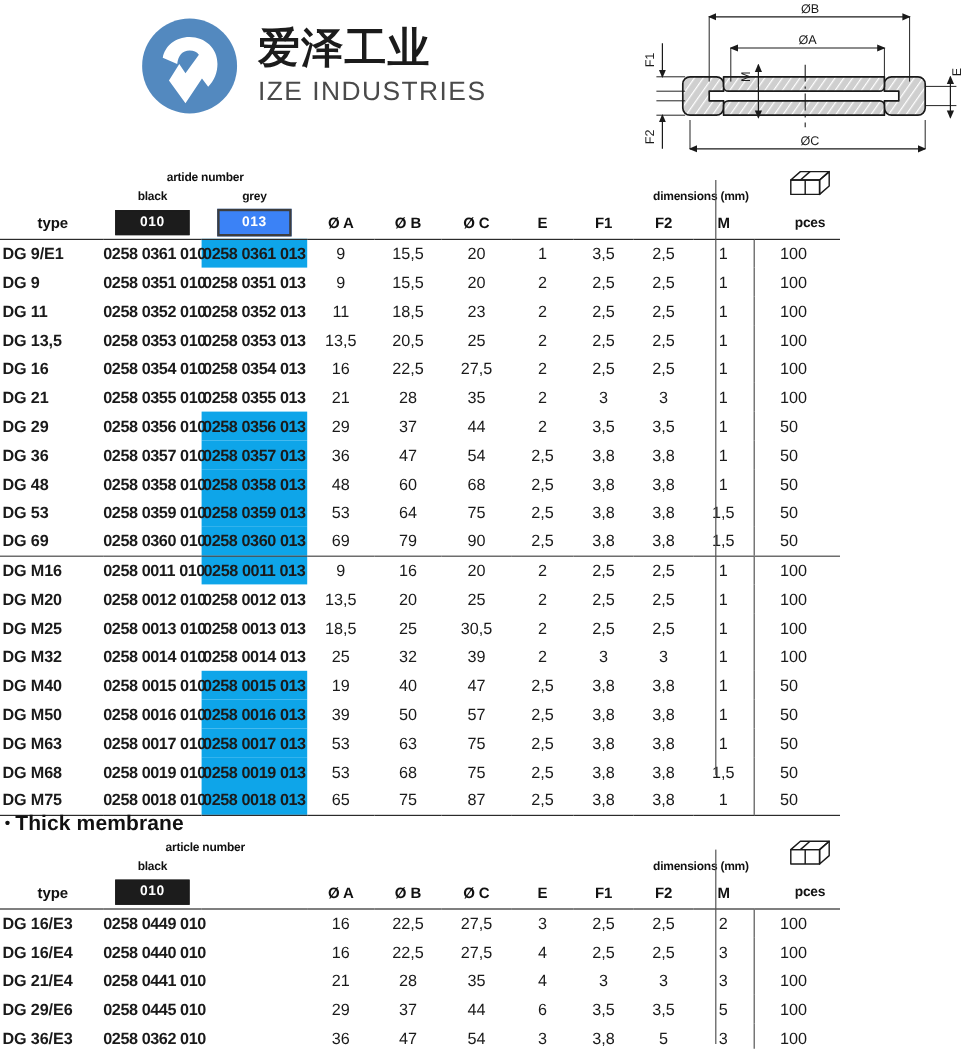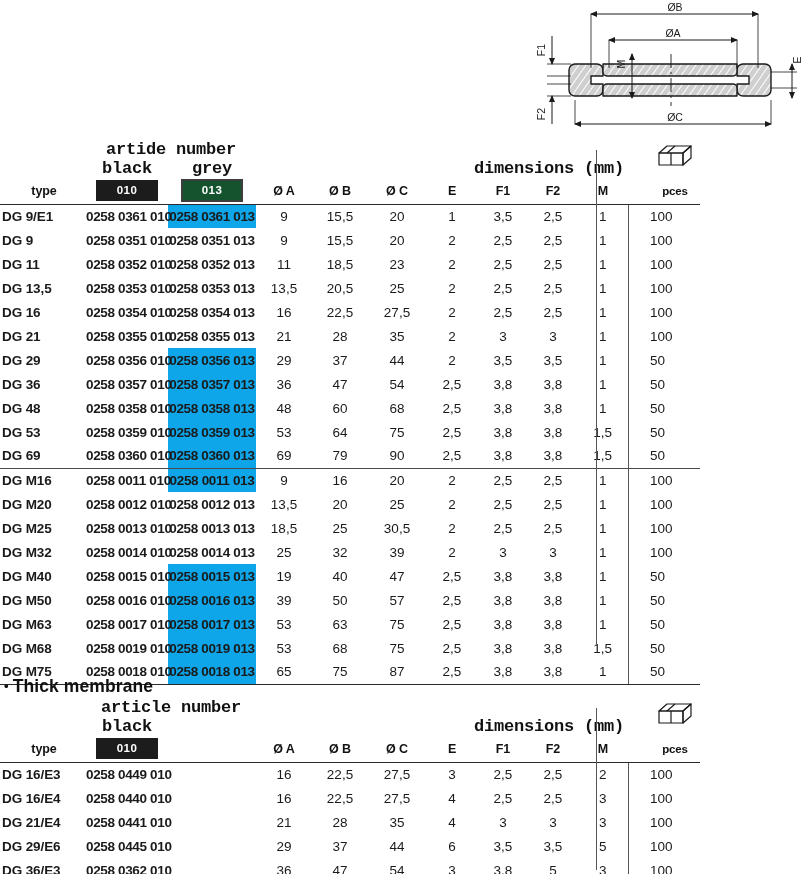--- a/index.html
+++ b/index.html
@@ -63,35 +63,35 @@
   col.c-c     { width: 58px; }
   col.c-e     { width: 52px; }
   col.c-f1    { width: 50px; }
   col.c-f2    { width: 50px; }
   col.c-m     { width: 50px; }
   col.c-gap   { width: 22px; }
   col.c-pces  { width: 50px; }
 
   
   .hdr-label {
-    font-family: Liberation Mono, monospace;
-    font-size: 17px; font-weight: 600; color: #111;
+    font-family: Liberation Sans, sans-serif;
+    font-size: 10px; font-weight: 600; color: #111;
     letter-spacing: -0.2px; white-space: nowrap;
   }
   tr.hdr-top td { height: 16px; text-align: center; }
   tr.hdr-mid td { height: 17px; text-align: center; }
   tr.hdr-bot td { height: 26px; text-align: center; margin-top: 19px; }
 
   .badge {
     display: inline-block; min-width: 62px; padding: 3px 10px 3px;
     font-size: 11.5px; font-weight: 600; letter-spacing: 0.5px;
     text-align: center; line-height: 1.15;
   }
   .badge-black { background: #1c1c1c; color: #ffffff; border: 1px solid #1c1c1c; }
-  .badge-grey  { background: #14532d; color: #ffffff; border: 2px solid #3d3d3d; }
+  .badge-grey  { background: #3b82f6; color: #ffffff; border: 2px solid #3d3d3d; }
 
   .hdr-col {
     font-size: 12.5px; font-weight: 600; color: #111; letter-spacing: -0.1px;
   }
   .hdr-type { text-align: left; padding-left: 2px !important; }
 
   
   .box-icon-cell { text-align: center; }
   .pces-label { font-size: 11.5px; font-weight: 600; color: #111; letter-spacing: -0.2px; }
 
@@ -120,20 +120,45 @@
     position: absolute; width: 1px; background: #555;
   }
   #vsep-1 { left: 596px; top: 150px; height: 496px; }
   #vsep-2 { left: 596px; top: 708px; height: 162px; }
 </style>
 </head>
 <body>
 
 <div class="page">
 
+  <div class="brand">
+    <span class="logo-mark">
+      <svg width="86" height="86" viewBox="0 0 100 100" aria-hidden="true">
+        <circle cx="50" cy="50" r="46" fill="#5389bf"></circle>
+        <path d="M50 22
+                 C36 22 26 31 24 42
+                 L38 48
+                 C39 40 43 35 50 35
+                 C54 35 57 36 59 39
+                 L46 57
+                 L40 48
+                 L30 64
+                 L46 86
+                 L62 62
+                 L68 70
+                 C74 64 77 56 77 48
+                 C77 33 65 22 50 22 Z" fill="#ffffff"></path>
+        <path d="M62 26 C72 30 78 39 78 50 C78 57 75 63 70 68 L62 57 Z" fill="#ffffff" opacity="0"></path>
+      </svg>
+    </span>
+    <span class="brand-text">
+      <span class="brand-cn">爱泽工业</span>
+      <span class="brand-en">IZE INDUSTRIES</span>
+    </span>
+  </div>
 
   <div class="drawing">
     <svg width="305" height="132" viewBox="0 0 305 132" aria-hidden="true">
       <defs>
         <marker id="ah" markerWidth="7" markerHeight="7" refX="6" refY="3" orient="auto">
           <path d="M0,0 L7,3 L0,6 z" fill="#1a1a1a"></path>
         </marker>
         <marker id="ahs" markerWidth="7" markerHeight="7" refX="1" refY="3" orient="auto">
           <path d="M7,0 L0,3 L7,6 z" fill="#1a1a1a"></path>
         </marker>

